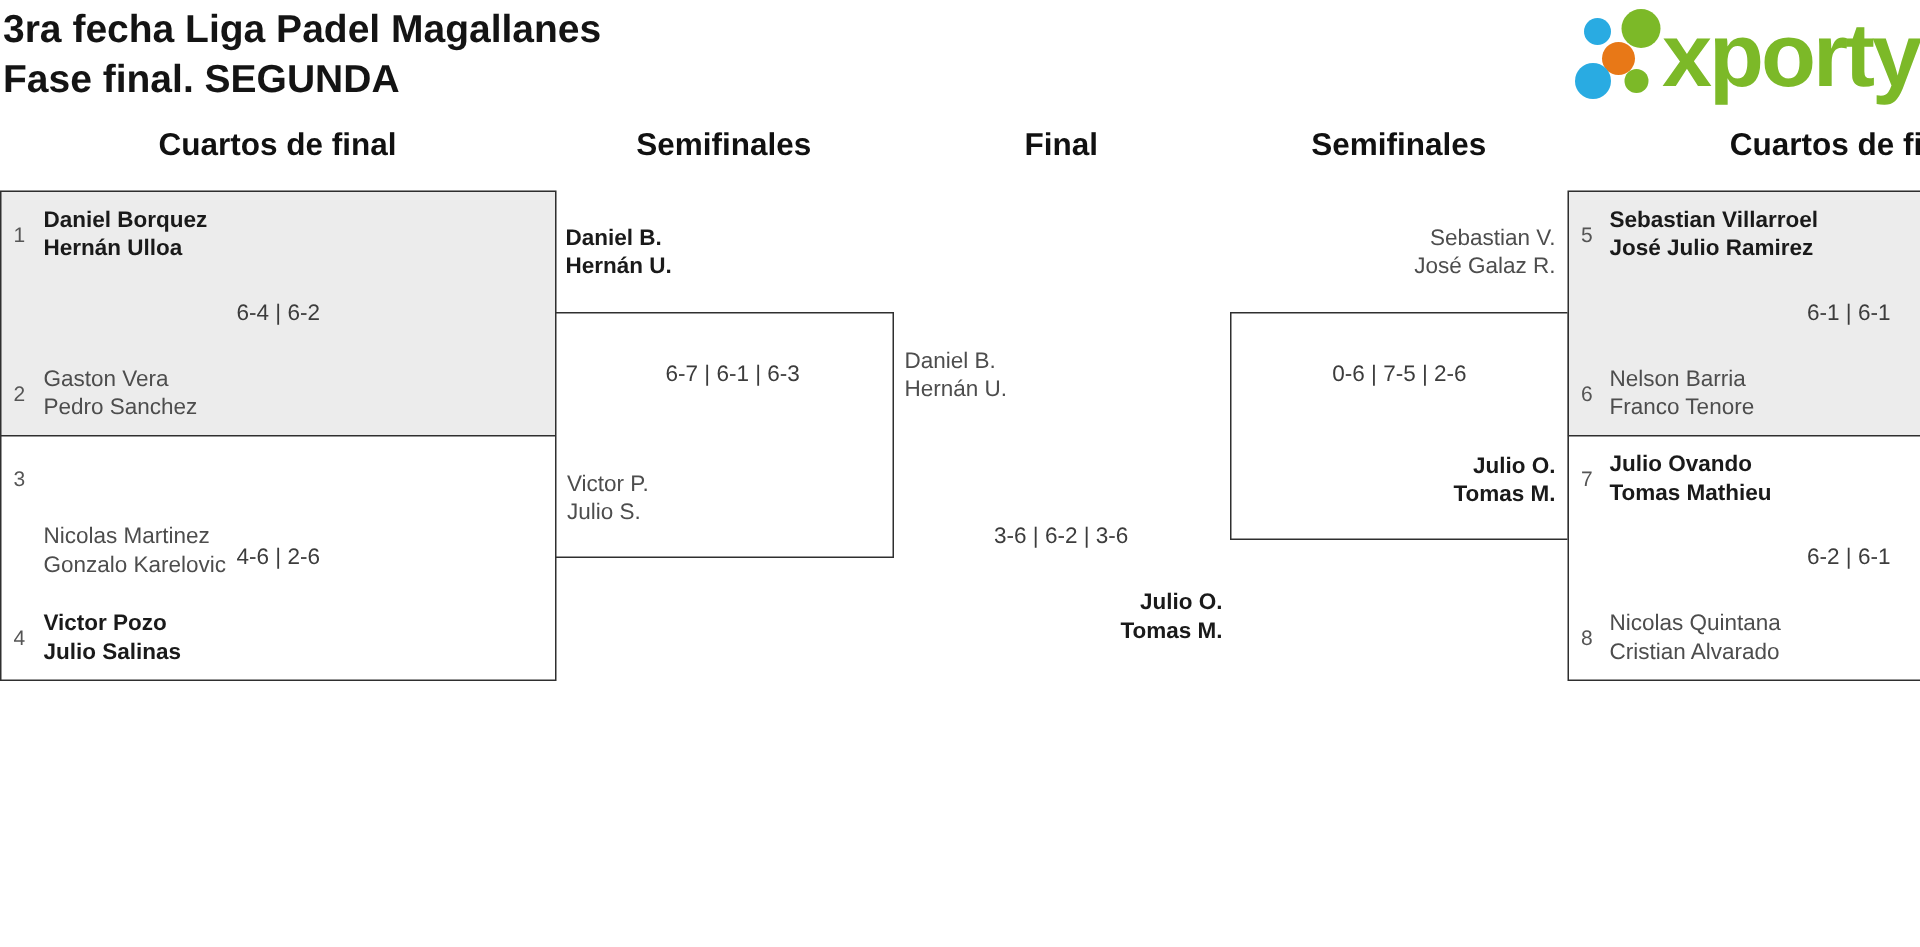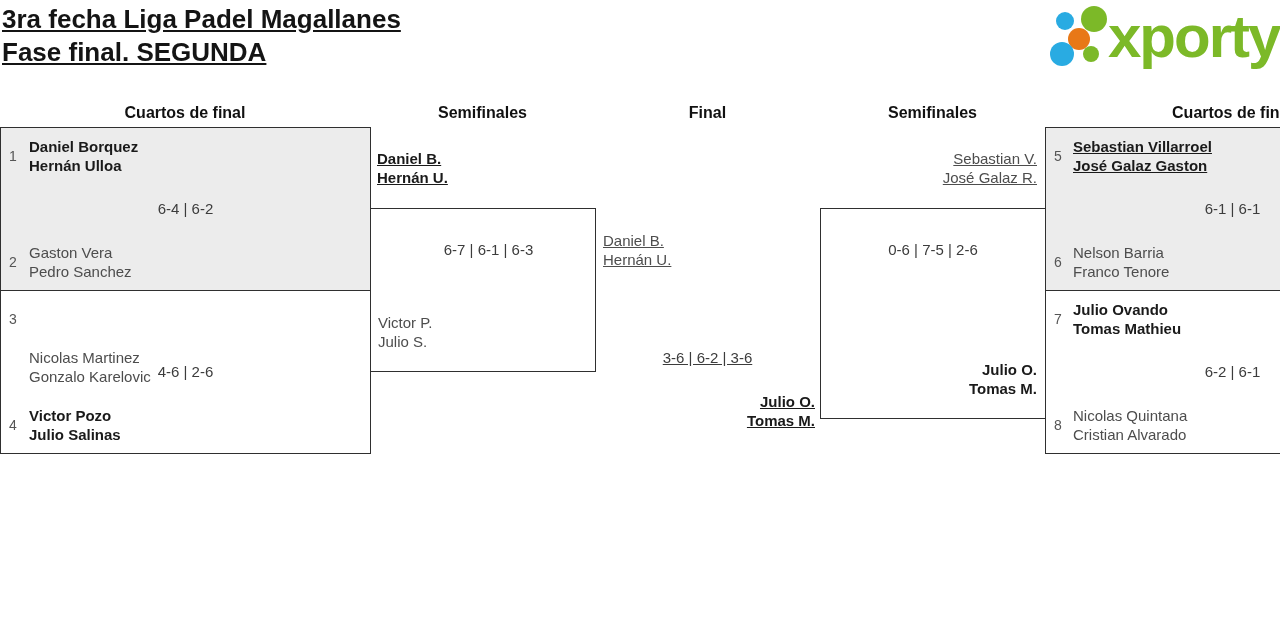--- a/index.html
+++ b/index.html
@@ -8,32 +8,32 @@
     --orange:#e87817;
     --box-bg:#ececec;
     --border:#2f2f2f;
     --winner:#1a1a1a;
     --loser:#4d4d4d;
     --score:#3c3c3c;
   }
   *{box-sizing:border-box;margin:0;padding:0;}
   html,body{width:1280px;height:631px;overflow:hidden;background:#fff;
     font-family:"Liberation Sans",sans-serif;}
-  .abs{position:absolute;text-decoration:underline;}
+  .abs{position:absolute;}
 
   
   .title{left:2px;top:3px;font-size:26px;line-height:33px;font-weight:600;color:#141414;}
 
   
   .dot{position:absolute;border-radius:50%;}
   .wordmark{position:absolute;left:1108px;top:2px;font-size:60px;font-weight:800;
     letter-spacing:-2px;color:var(--green);}
 
   
-  .round-header{position:absolute;top:104px;font-size:16px;font-weight:600;color:#111;
+  .round-header{position:absolute;top:85px;font-size:21px;font-weight:600;color:#111;
     text-align:center;white-space:nowrap;}
 
   
   .match{position:absolute;border:1px solid var(--border);background:#fff;}
   .match.shaded{background:var(--box-bg);}
   .team{position:absolute;font-size:15px;line-height:19px;white-space:nowrap;}
   .team.winner{font-weight:700;color:var(--winner);}
   .team.loser{font-weight:400;color:var(--loser);}
   .seed{position:absolute;font-size:14px;line-height:18px;color:#555;}
   .score{position:absolute;font-size:15px;color:var(--score);white-space:nowrap;}
@@ -112,33 +112,33 @@
 <div class="abs team winner right-align" style="right:465px;top:392px;">
   <div>Julio O.</div>
   <div>Tomas M.</div>
 </div>
 
 <div class="abs team loser right-align" style="right:243px;top:149px;">
   <div>Sebastian V.</div>
   <div>José Galaz R.</div>
 </div>
 
-<div class="match" style="left:820px;top:208px;width:226px;height:211px;">
+<div class="match" style="left:820px;top:208px;width:226px;height:152px;">
   <div class="score centered" style="top:32px;">0-6 | 7-5 | 2-6</div>
   <div class="team winner right-align" style="right:8px;bottom:20px;">
     <div>Julio O.</div>
     <div>Tomas M.</div>
   </div>
 </div>
 
 <div class="match shaded" style="left:1045px;top:127px;width:375px;height:164px;">
   <span class="seed" style="left:8px;top:19px;">5</span>
-  <div class="team winner" style="left:27px;top:9px;text-decoration:underline;">
+  <div class="team winner" style="left:27px;top:9px;">
     <div>Sebastian Villarroel</div>
-    <div>José Galaz Gaston</div>
+    <div>José Julio Ramirez</div>
   </div>
   <div class="score centered" style="top:72px;">6-1 | 6-1</div>
   <span class="seed" style="left:8px;bottom:19px;">6</span>
   <div class="team loser" style="left:27px;bottom:9px;">
     <div>Nelson Barria</div>
     <div>Franco Tenore</div>
   </div>
 </div>
 
 <div class="match" style="left:1045px;top:290px;width:375px;height:164px;">

